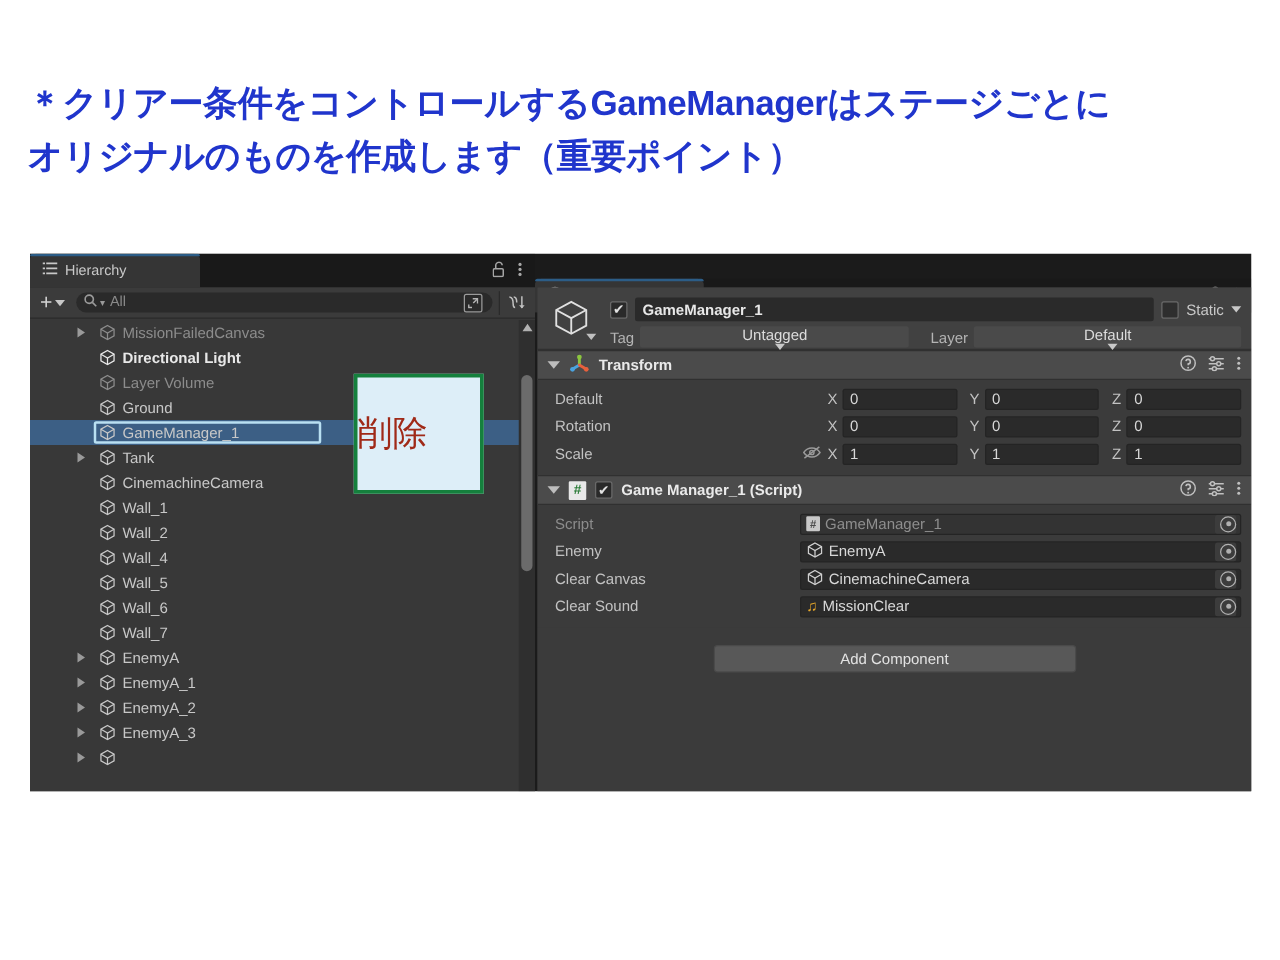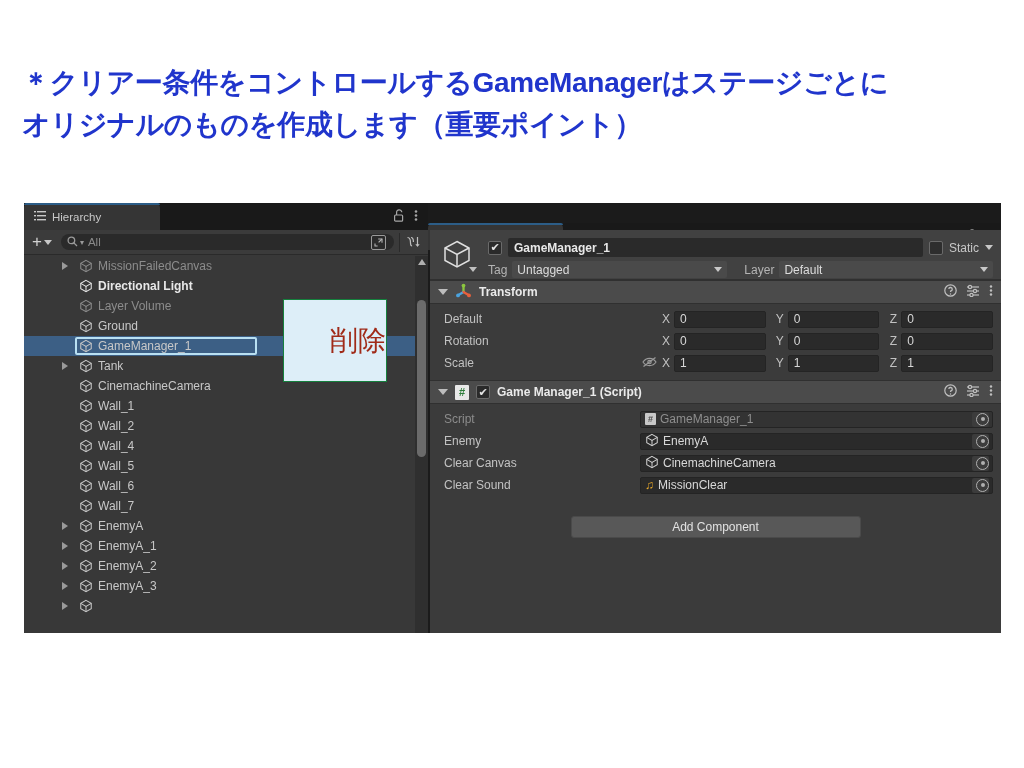--- a/index.html
+++ b/index.html
@@ -122,23 +122,23 @@
     border-left: 4px solid transparent; border-right: 4px solid transparent;
     border-bottom: 6px solid #b0b0b0;
   }
   .scroll-thumb {
     position: absolute; left: 2px; top: 44px; width: 9px; height: 157px;
     background: #6b6b6b; border-radius: 5px;
   }
 
   
   #anno {
-    position: absolute; left: 259px; top: 69px; width: 104px; height: 83px;
-    background: #ddeef8; border: 1px solid #15803d;
-    display: flex; align-items: center; justify-content: flex-end;
+    position: absolute; left: 259px; top: 69px; width: 104px; height: 96px;
+    background: #ddeef8; border: 3px solid #15803d;
+    display: flex; align-items: center; justify-content: flex-start;
     color: #a02a18; font-size: 28px; font-weight: 500;
     font-family: "DejaVu Sans", sans-serif;
   }
 
   
   .insp-head {
     position: absolute; left: 0; top: 0; right: 0; height: 50px; background: #414141;
     border-bottom: 1px solid #303030;
   }
   .insp-cube { position: absolute; left: 11px; top: 8px; width: 34px; height: 34px; }
@@ -156,21 +156,21 @@
     flex: 1; height: 19px; background: #2a2a2a; border-radius: 2px;
     display: flex; align-items: center; padding: 0 6px; color: #e8e8e8;
     font-size: 12px; font-weight: bold;
   }
   .static-wrap { display: flex; align-items: center; gap: 6px; color: #c8c8c8; font-size: 12px; }
 
   .taglayer { position: absolute; left: 58px; top: 31px; right: 8px; height: 17px; display: flex; align-items: center; gap: 5px; }
   .fld-label { color: #b4b4b4; font-size: 12px; white-space: nowrap; }
   .dropdown {
     height: 17px; background: #4a4a4a; border-radius: 2px; display: flex; align-items: center;
-    padding: 0 5px; color: #dcdcdc; font-size: 12px; justify-content: space-between;
+    padding: 0 5px; color: #dcdcdc; font-size: 12px; justify-content: space-between; flex-direction: column;
   }
   .dropdown .dcaret { width: 0; height: 0; border-left: 4px solid transparent; border-right: 4px solid transparent; border-top: 5px solid #c8c8c8; margin-left: 8px; }
 
   
   .comp-header {
     height: 24px; background: #4b4b4b; border-top: 1px solid #303030; border-bottom: 1px solid #303030;
     display: flex; align-items: center; padding: 0 8px; gap: 7px; color: #eaeaea;
     font-size: 12px; font-weight: bold;
   }
   .foldout { width: 0; height: 0; border-left: 5px solid transparent; border-right: 5px solid transparent; border-top: 6px solid #bdbdbd; }

